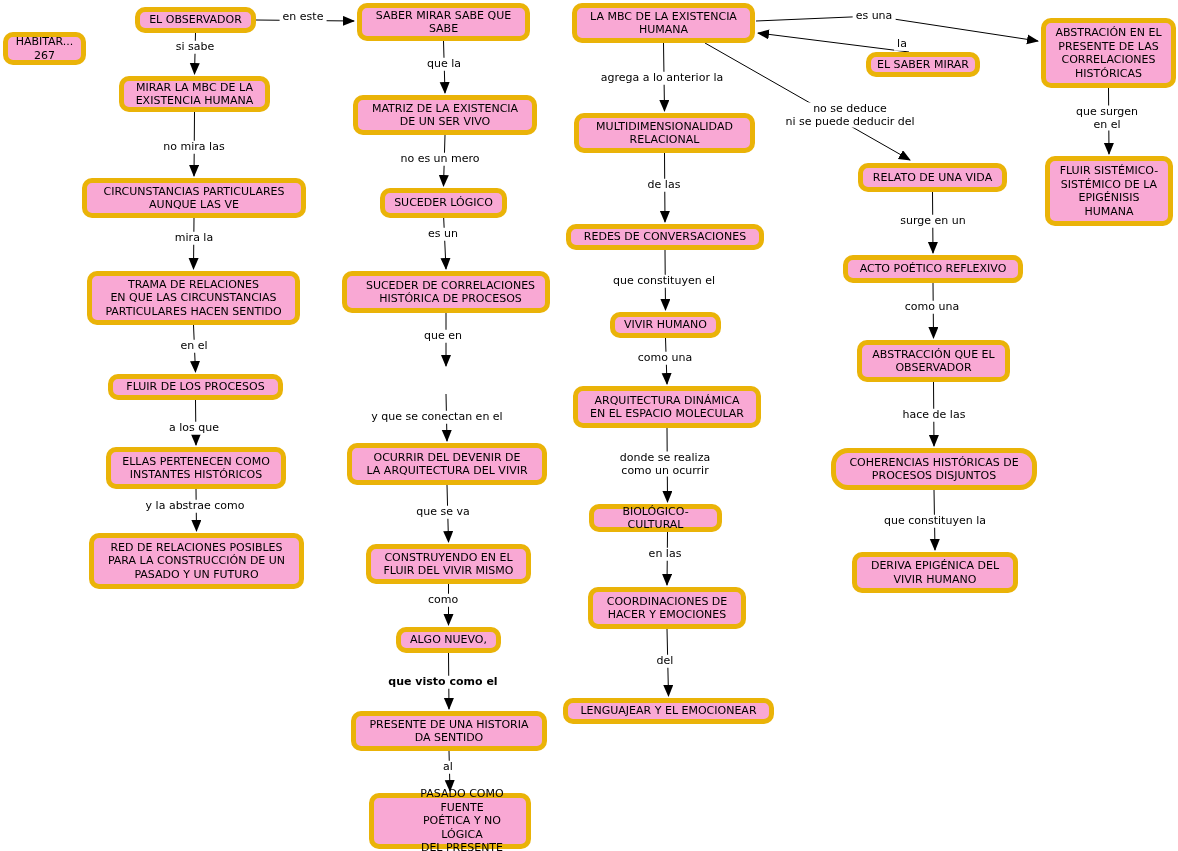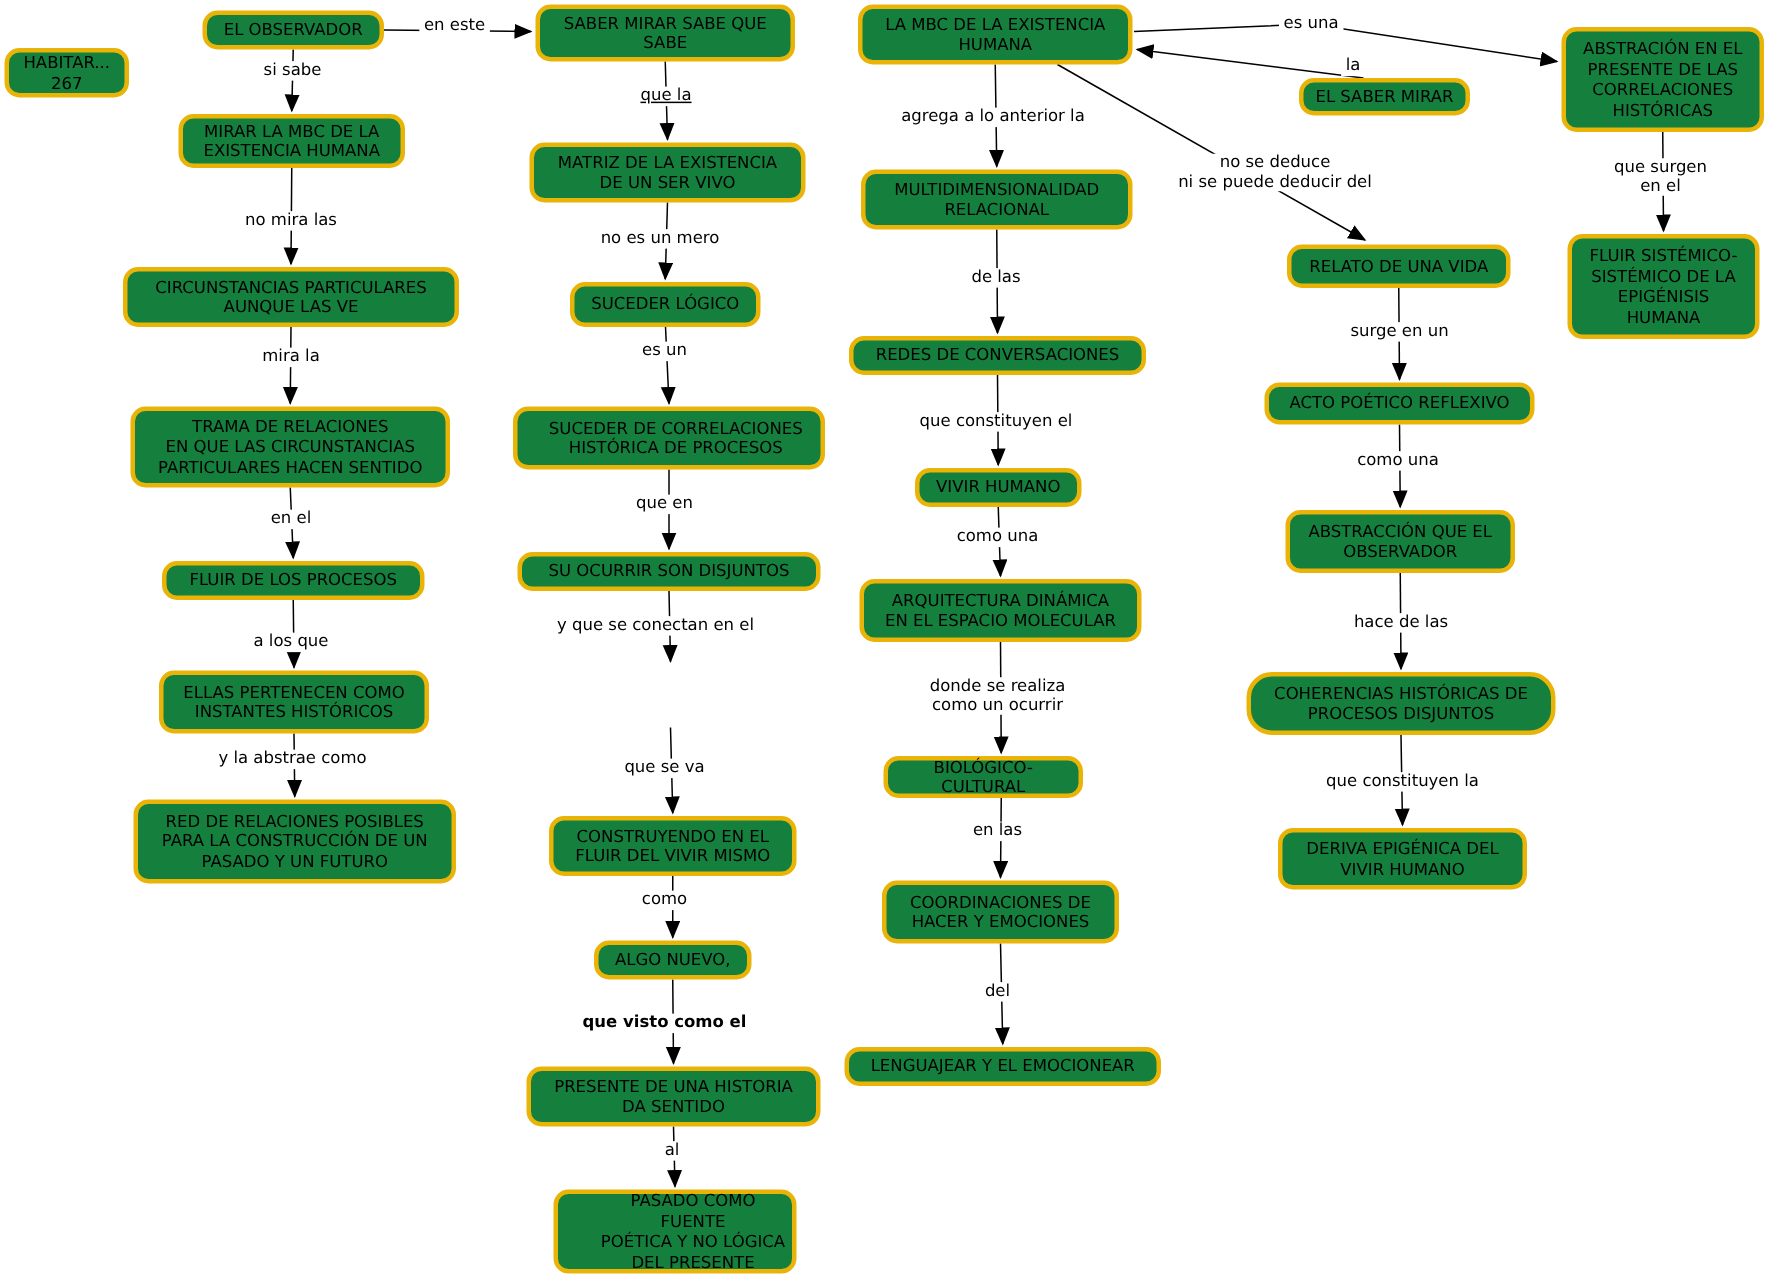--- a/index.html
+++ b/index.html
@@ -3,22 +3,22 @@
 <meta charset="utf-8">
 <style>
   html,body { margin:0; padding:0; background:#ffffff; }
   .canvas {
     position:relative; width:1178px; height:851px; background:#ffffff;
     font-family:"DejaVu Sans", "Liberation Sans", sans-serif; color:#000000;
     overflow:hidden;
   }
   svg.edge-layer { position:absolute; left:0; top:0; width:1178px; height:851px; }
   .node {
-    position:absolute; box-sizing:border-box; background:#15803d;
-    border:3px solid #eab308; border-radius:10px;
+    position:absolute; box-sizing:border-box; background:#f9a8d4;
+    border:5px solid #eab308; border-radius:10px;
     display:flex; align-items:center; justify-content:center;
     text-align:center; font-size:11px; line-height:13.5px;
     white-space:pre-line; padding:2px 4px;
   }
   .elabel {
     position:absolute; transform:translate(-50%,-50%); background:#ffffff;
     padding:0 3px; font-size:11px; line-height:12.5px; text-align:center;
     white-space:pre-line;
   }
 </style>
@@ -80,21 +80,22 @@
     <div class="node" style="left: 89px; top: 533px; width: 215px; height: 56px;">RED DE RELACIONES POSIBLES
 PARA LA CONSTRUCCIÓN DE UN
 PASADO Y UN FUTURO</div>
     <div class="node" style="left: 357px; top: 3px; width: 173px; height: 38px;">SABER MIRAR SABE QUE
 SABE</div>
     <div class="node" style="left: 353px; top: 95px; width: 184px; height: 40px;">MATRIZ DE LA EXISTENCIA
 DE UN SER VIVO</div>
     <div class="node" style="left: 380px; top: 188px; width: 127px; height: 30px; border-radius: 10px;">SUCEDER LÓGICO</div>
     <div class="node" style="left: 342px; top: 271px; width: 208px; height: 42px; padding-left: 13px;">SUCEDER DE CORRELACIONES
 HISTÓRICA DE PROCESOS</div>
-    <div class="node" style="left: 345px; top: 368px; width: 202px; height: 26px;">SU OCURRIR SON DISJUNTOS</div>
+    <div class="node" style="left: 347px; top: 443px; width: 200px; height: 42px;">OCURRIR DEL DEVENIR DE
+LA ARQUITECTURA DEL VIVIR</div>
     <div class="node" style="left: 366px; top: 544px; width: 165px; height: 40px;">CONSTRUYENDO EN EL
 FLUIR DEL VIVIR MISMO</div>
     <div class="node" style="left: 396px; top: 627px; width: 105px; height: 26px;">ALGO NUEVO,</div>
     <div class="node" style="left: 351px; top: 711px; width: 196px; height: 40px;">PRESENTE DE UNA HISTORIA
 DA SENTIDO</div>
     <div class="node" style="left: 369px; top: 793px; width: 162px; height: 56px; padding-left: 28px;">PASADO COMO FUENTE
 POÉTICA Y NO LÓGICA
 DEL PRESENTE</div>
     <div class="node" style="left: 572px; top: 3px; width: 183px; height: 40px;">LA MBC DE LA EXISTENCIA
 HUMANA</div>
@@ -124,21 +125,21 @@
     <div class="node" style="left: 1045px; top: 156px; width: 128px; height: 70px;">FLUIR SISTÉMICO-
 SISTÉMICO DE LA
 EPIGÉNISIS
 HUMANA</div>
     <div class="elabel" style="left: 195px; top: 47px;">si sabe</div>
     <div class="elabel" style="left: 194px; top: 147px;">no mira las</div>
     <div class="elabel" style="left: 194px; top: 238px;">mira la</div>
     <div class="elabel" style="left: 194px; top: 346px;">en el</div>
     <div class="elabel" style="left: 194px; top: 428px;">a los que</div>
     <div class="elabel" style="left: 195px; top: 506px;">y la abstrae como</div>
-    <div class="elabel" style="left: 444px; top: 64px; text-decoration: underline;">que la</div>
+    <div class="elabel" style="left: 444px; top: 64px;">que la</div>
     <div class="elabel" style="left: 440px; top: 159px;">no es un mero</div>
     <div class="elabel" style="left: 443px; top: 234px;">es un</div>
     <div class="elabel" style="left: 443px; top: 336px;">que en</div>
     <div class="elabel" style="left: 437px; top: 417px;">y que se conectan en el</div>
     <div class="elabel" style="left: 443px; top: 512px;">que se va</div>
     <div class="elabel" style="left: 443px; top: 600px;">como</div>
     <div class="elabel" style="left: 443px; top: 682px; font-weight: bold;">que visto como el</div>
     <div class="elabel" style="left: 448px; top: 767px;">al</div>
     <div class="elabel" style="left: 662px; top: 78px;">agrega a lo anterior la</div>
     <div class="elabel" style="left: 664px; top: 185px;">de las</div>

